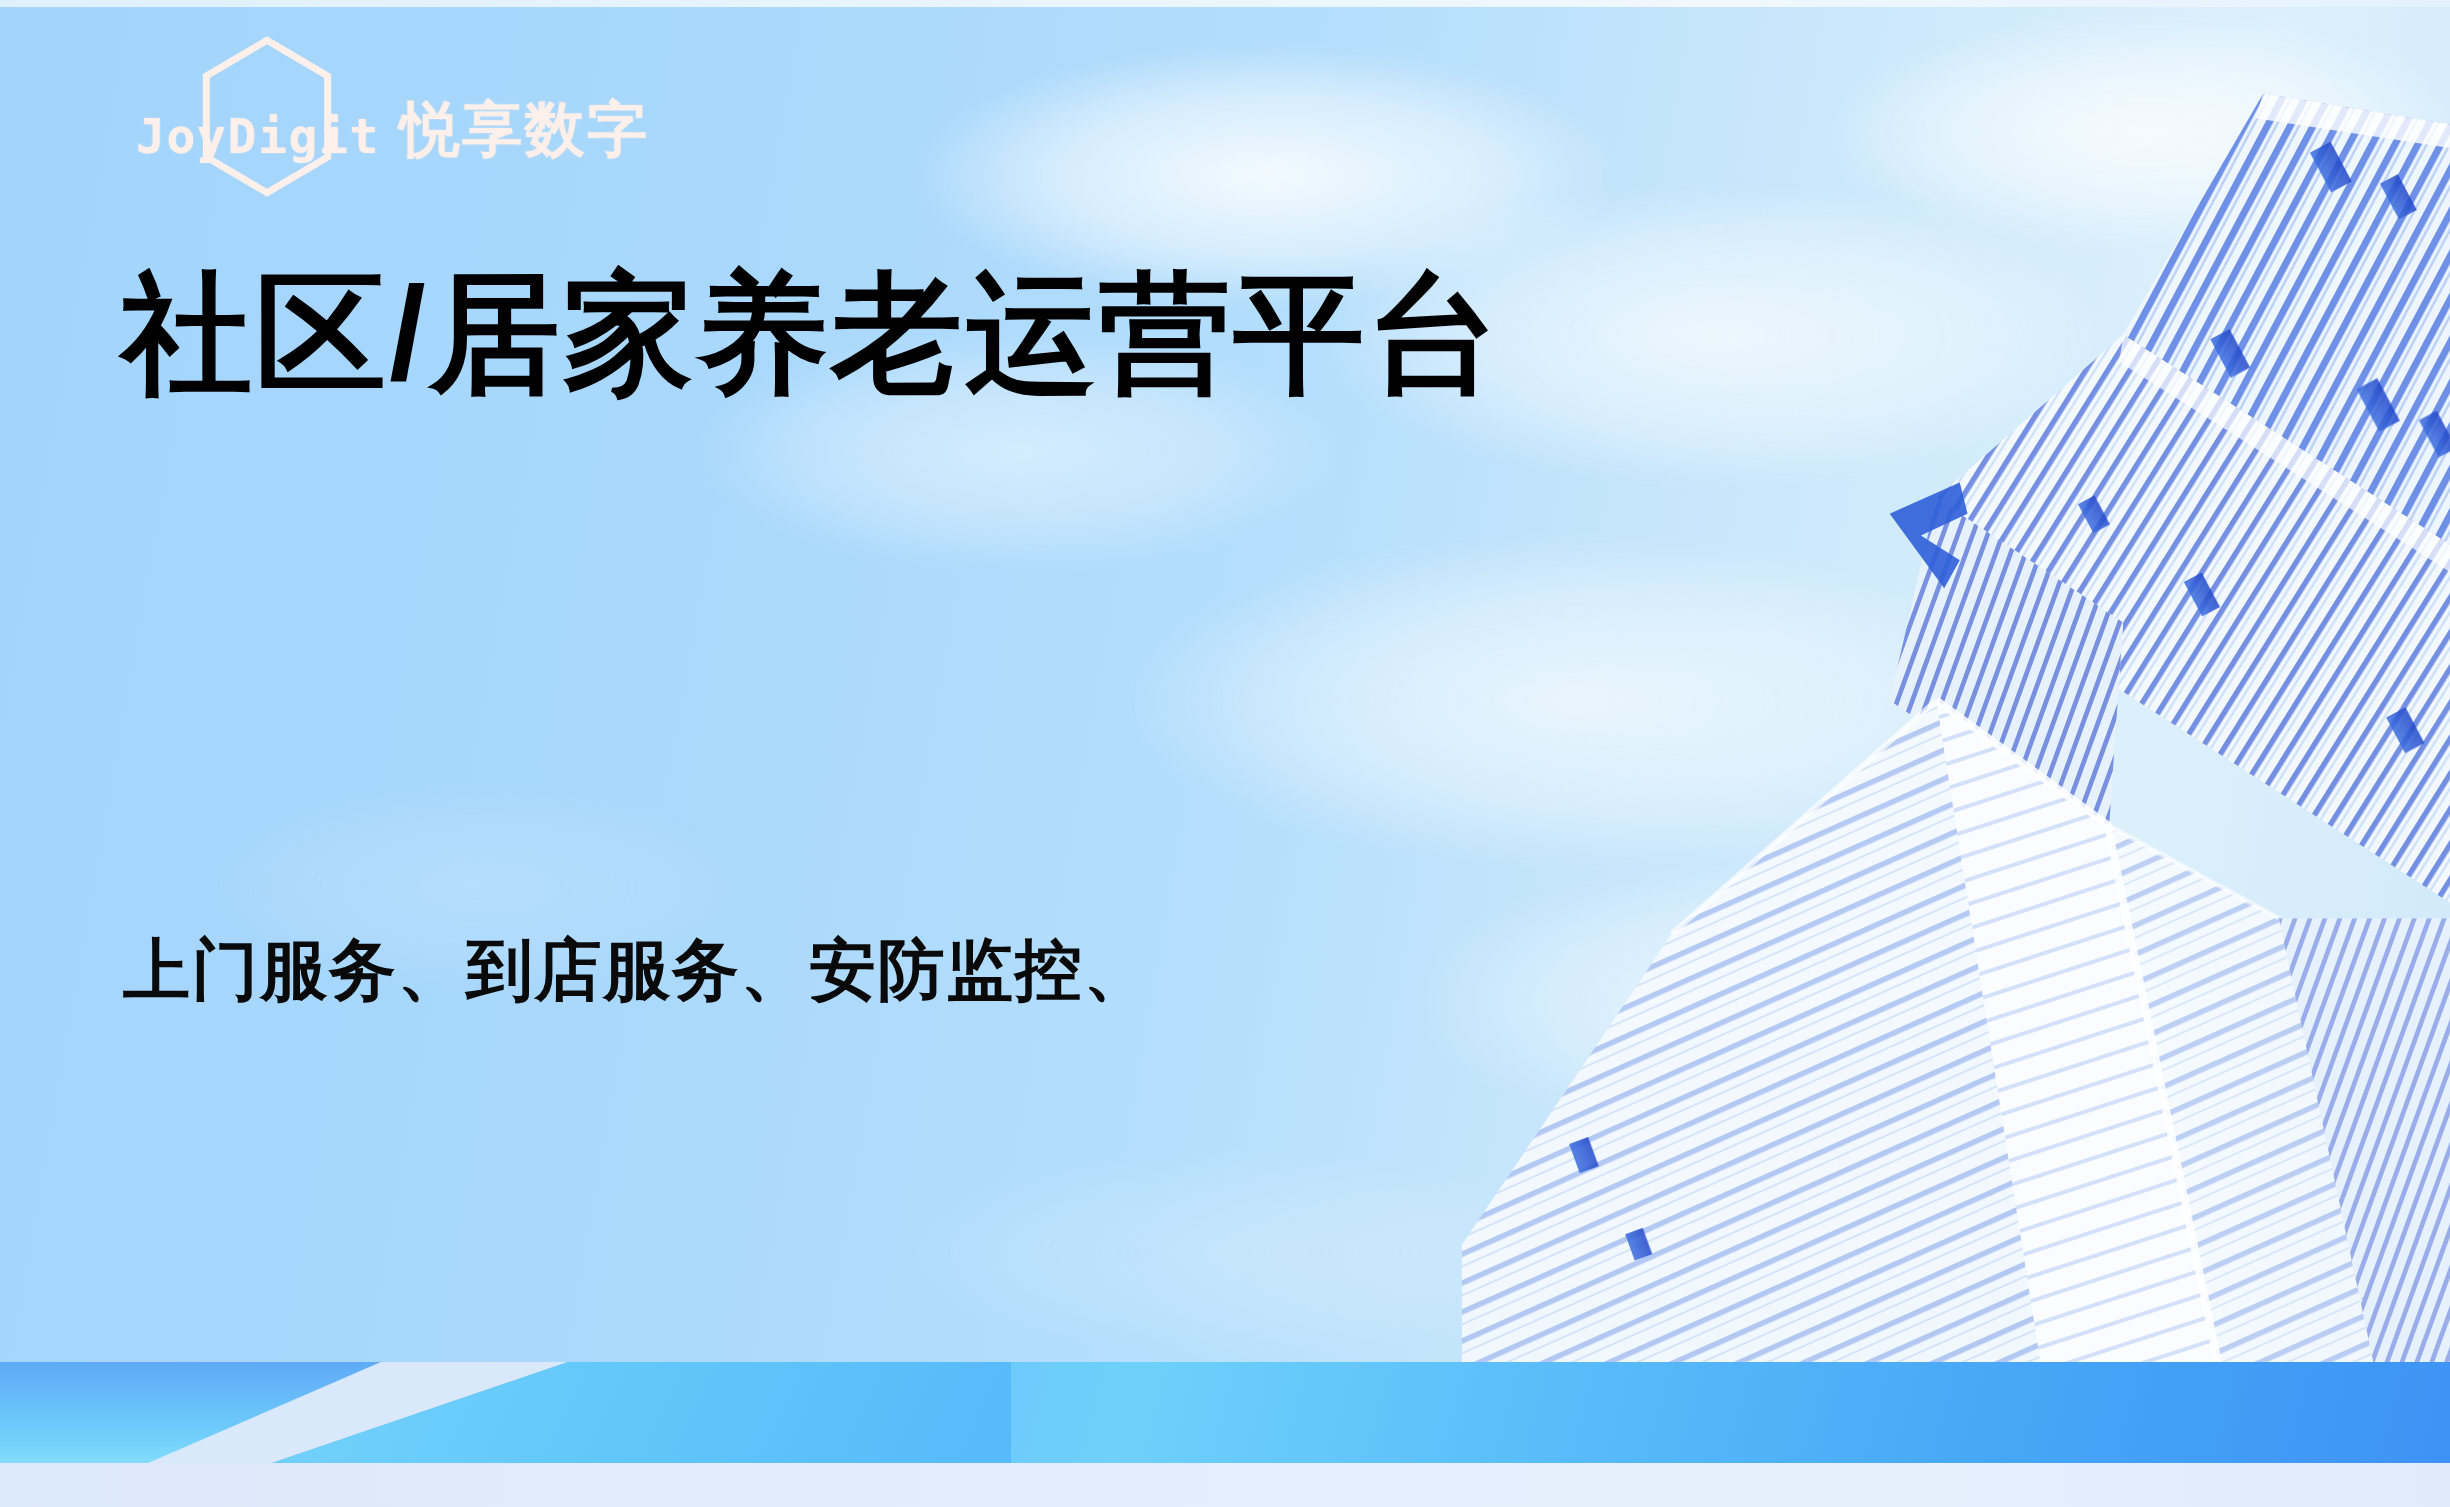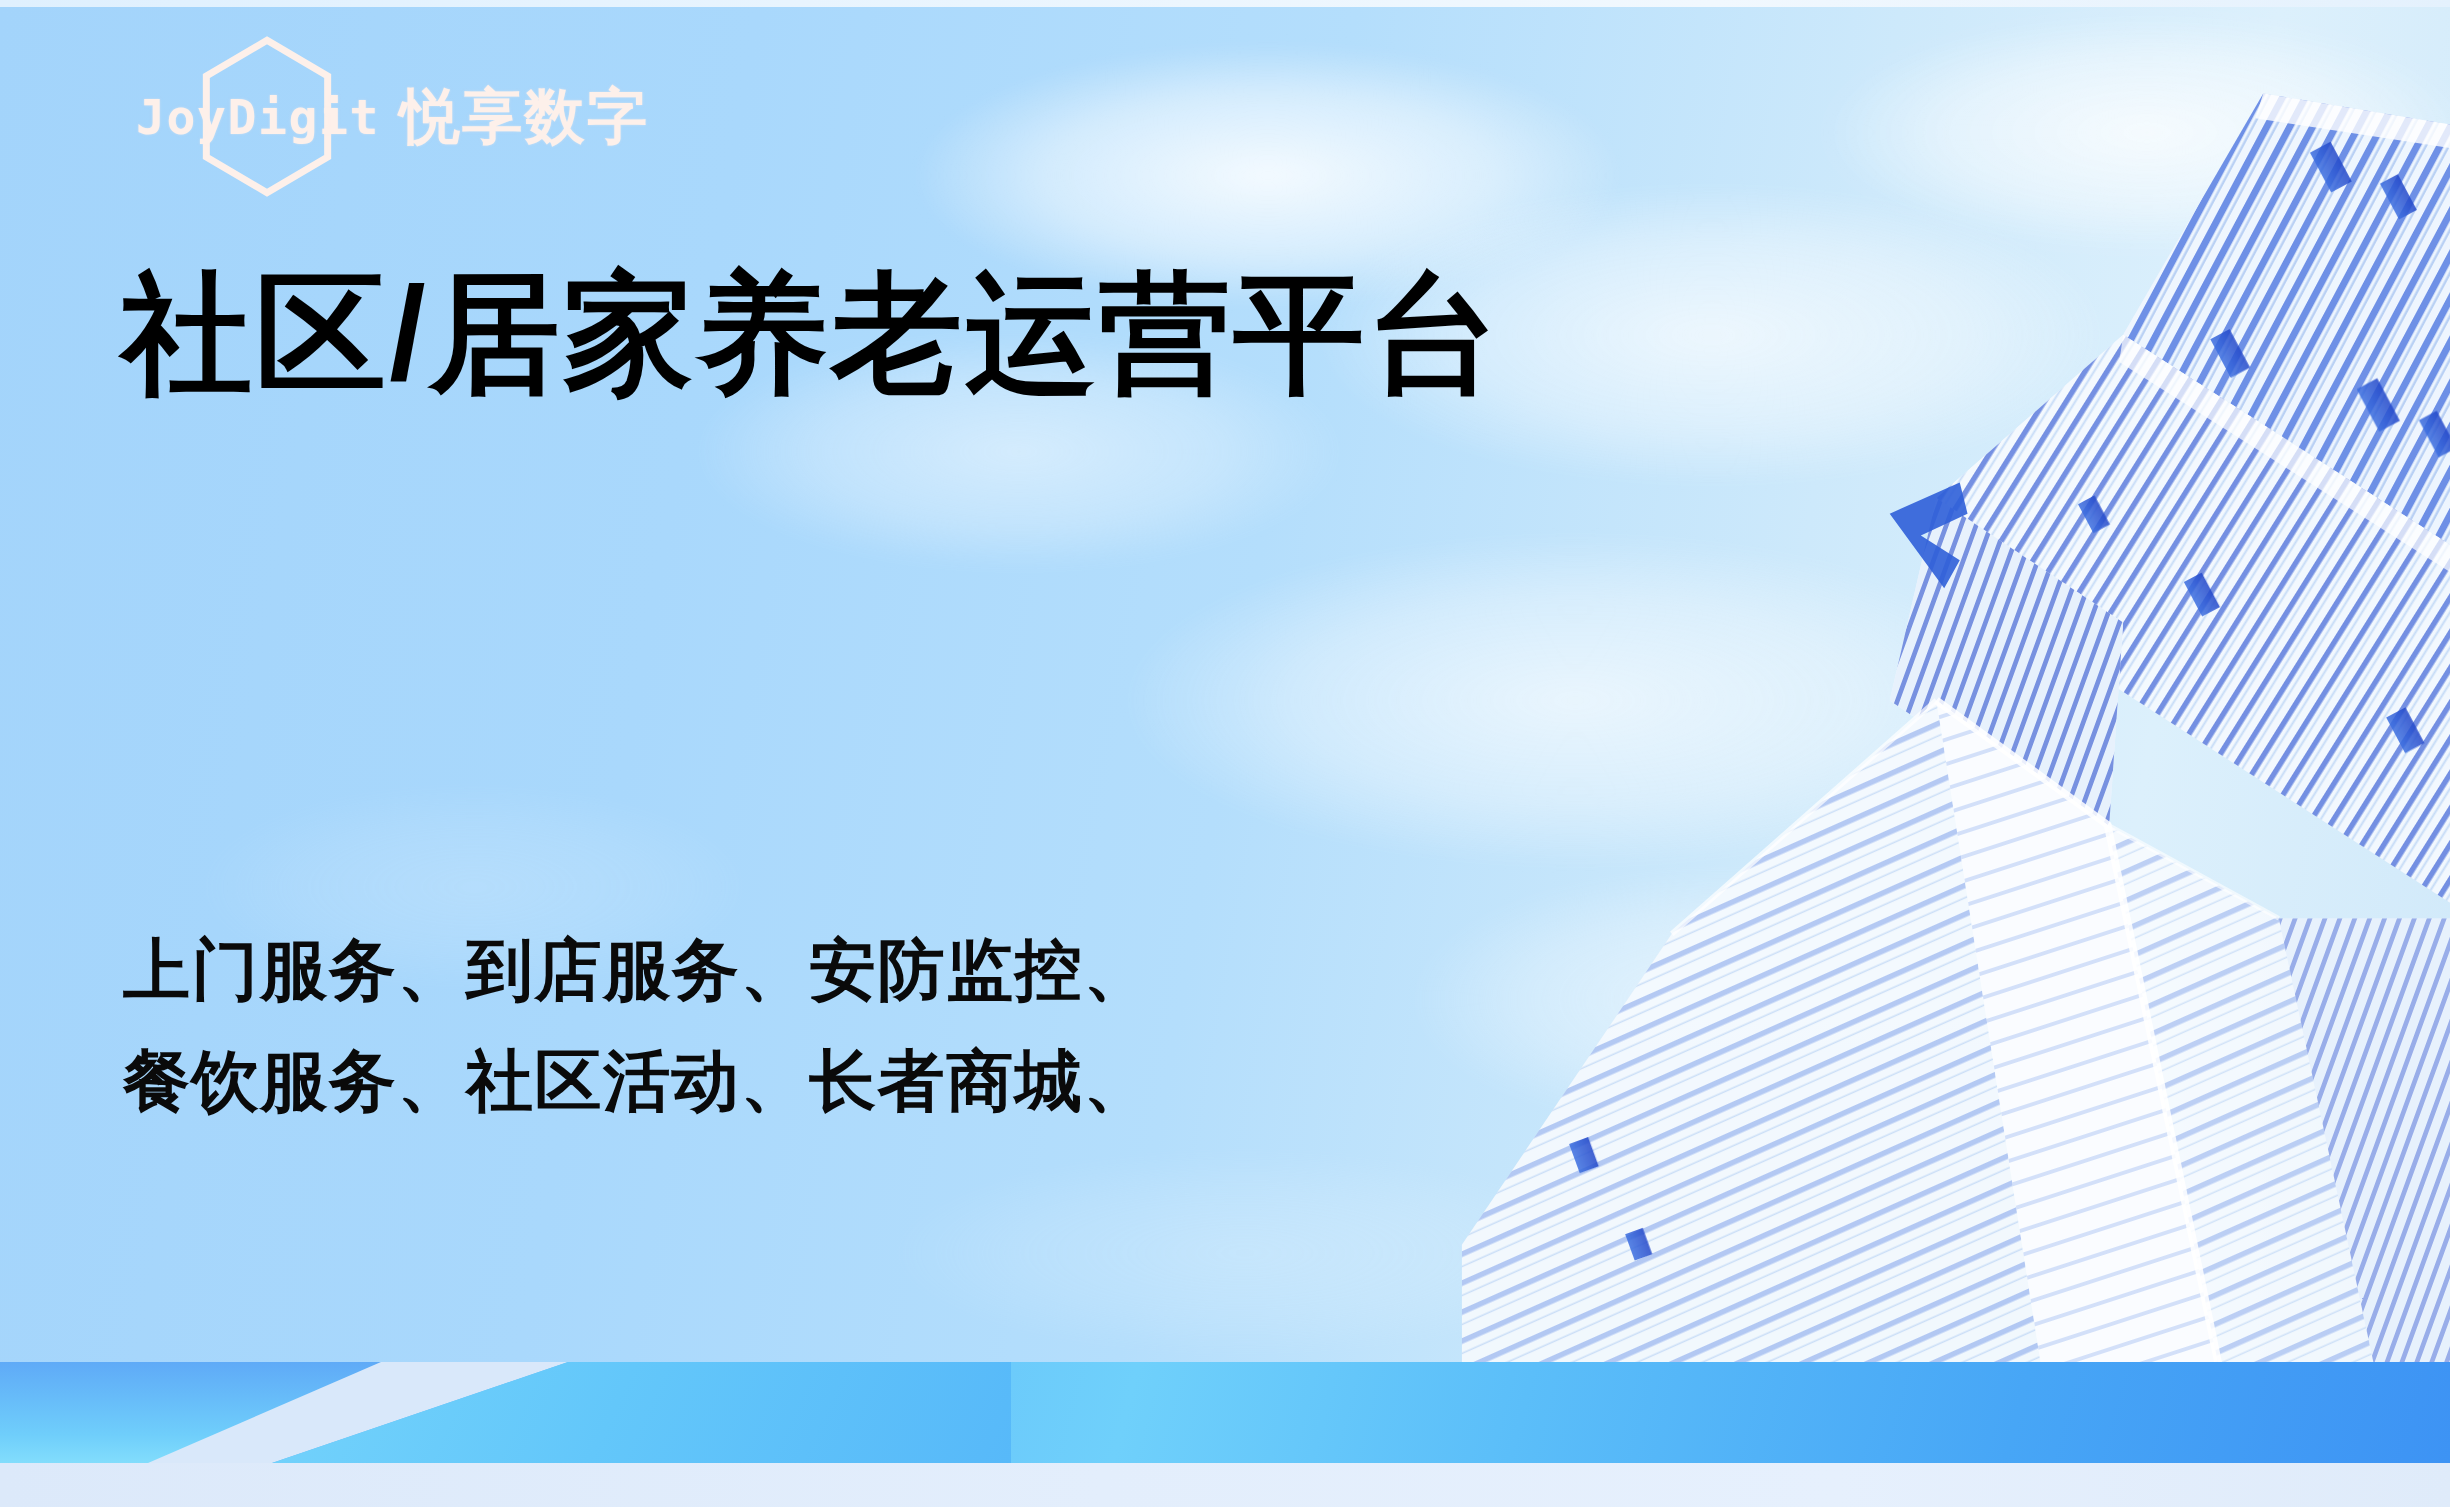--- a/index.html
+++ b/index.html
@@ -34,21 +34,21 @@
   .c7 { left:1828px; top:15.6px;   width:638px;  height:233px; opacity:.9; }
   .c8 { left:1906px; top:1011px; width:545px;  height:233px; opacity:.4; }
   .c9 { left:895px; top:1152px; width:700px;  height:202px; opacity:.22; }
 
   
   .buildings { position:absolute; right:0; top:0; width:1105px; height:1393px; z-index:2; overflow:hidden; }
 
   
   .logo { position:absolute; left:136px; top:74px; z-index:30; height:86px; }
   .logo-hex { position:absolute; left:61px; top:-40px; width:140px; height:165px; }
-  .logo-row { position:relative; display:flex; align-items:center; gap:20px; height:86px; }
+  .logo-row { position:relative; display:flex; align-items:flex-end; gap:20px; height:86px; }
   .logo-mark {
     font-family:"DejaVu Sans Mono","Liberation Mono",monospace;
     font-size:48px; font-weight:bold; color:#FDF0EA; letter-spacing:1.6px;
     line-height:1; text-shadow:0 0 2.3px rgba(255,240,235,.5);
   }
   .logo-cn {
     font-size:60px; font-weight:bold; color:#FDF0EA; letter-spacing:2.3px; line-height:1;
     text-shadow:0 0 2.3px rgba(255,240,235,.5);
   }
 
@@ -243,21 +243,20 @@
       <span class="logo-mark">JoyDigit</span>
       <span class="logo-cn">悦享数字</span>
     </div>
   </div>
 
   <div class="title">社区/居家养老运营平台</div>
 
 
   <div class="scenarios">
     <div class="scenario-line">上门服务、到店服务、安防监控、</div>
-    <div class="scenario-line">餐饮服务、社区活动、长者商城、</div>
   </div>
 
   <div class="banner">
     <div class="banner-base"></div>
     <div class="banner-notch"></div>
     <div class="banner-slash"></div>
     <div class="banner-tri"></div>
     <div class="banner-foot"></div>
   </div>
 

